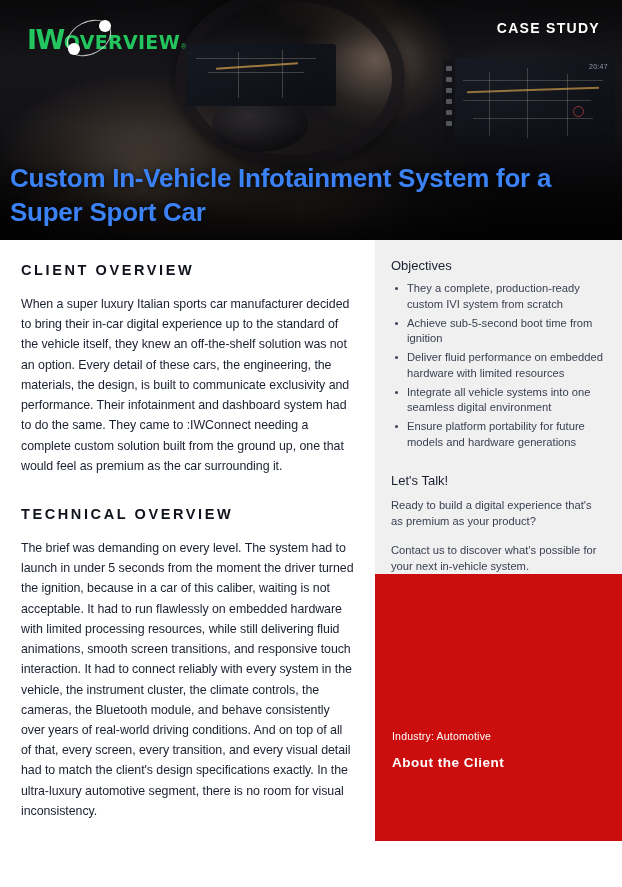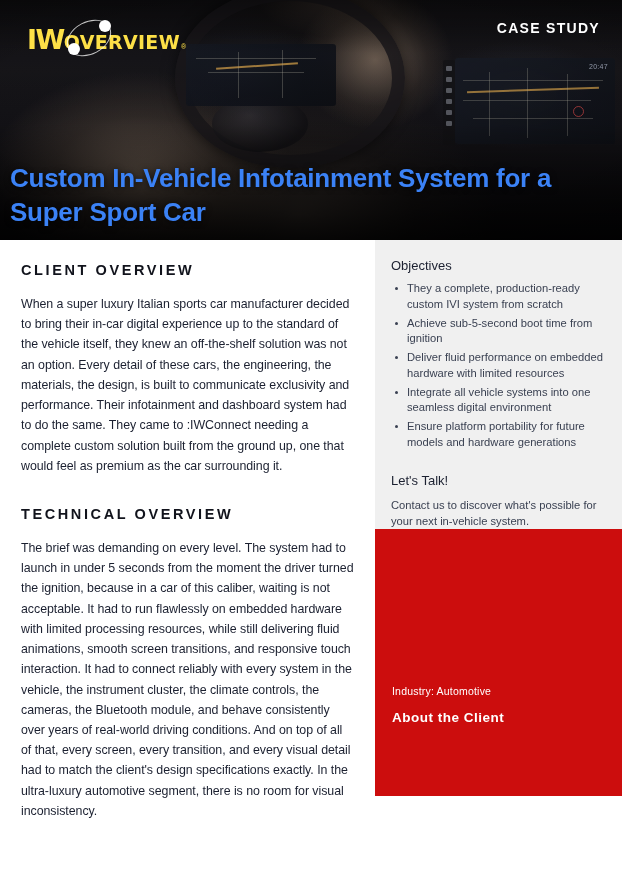--- a/index.html
+++ b/index.html
@@ -144,21 +144,21 @@
     left: 27px;
     top: 19px;
     height: 40px;
     display: flex;
     align-items: center;
   }
   .logo-mark {
     position: relative;
     display: flex;
     align-items: baseline;
-    color: #fde047;
+    color: #22c55e;
   }
   .logo-iw {
     font-size: 27px;
     font-weight: 700;
     letter-spacing: -1.5px;
     font-family: "DejaVu Sans", sans-serif;
     line-height: 1;
   }
   .logo-connect {
     font-size: 19px;
@@ -401,20 +401,21 @@
 
         <ul class="obj-list">
           <li>They a complete, production-ready custom IVI system from scratch</li>
           <li>Achieve sub-5-second boot time from ignition</li>
           <li>Deliver fluid performance on embedded hardware with limited resources</li>
           <li>Integrate all vehicle systems into one seamless digital environment</li>
           <li>Ensure platform portability for future models and hardware generations</li>
         </ul>
 
         <div class="lets-talk-title">Let's Talk!</div>
+        <p class="lets-talk-text">Ready to build a digital experience that's as premium as your product?</p>
         <p class="lets-talk-text">Contact us to discover what's possible for your next in-vehicle system.</p>
       </div>
 
       <div class="client-block">
         <div class="client-industry">Industry: Automotive</div>
         <div class="client-about">About the Client</div>
       </div>
     </aside>
 
   </div>

